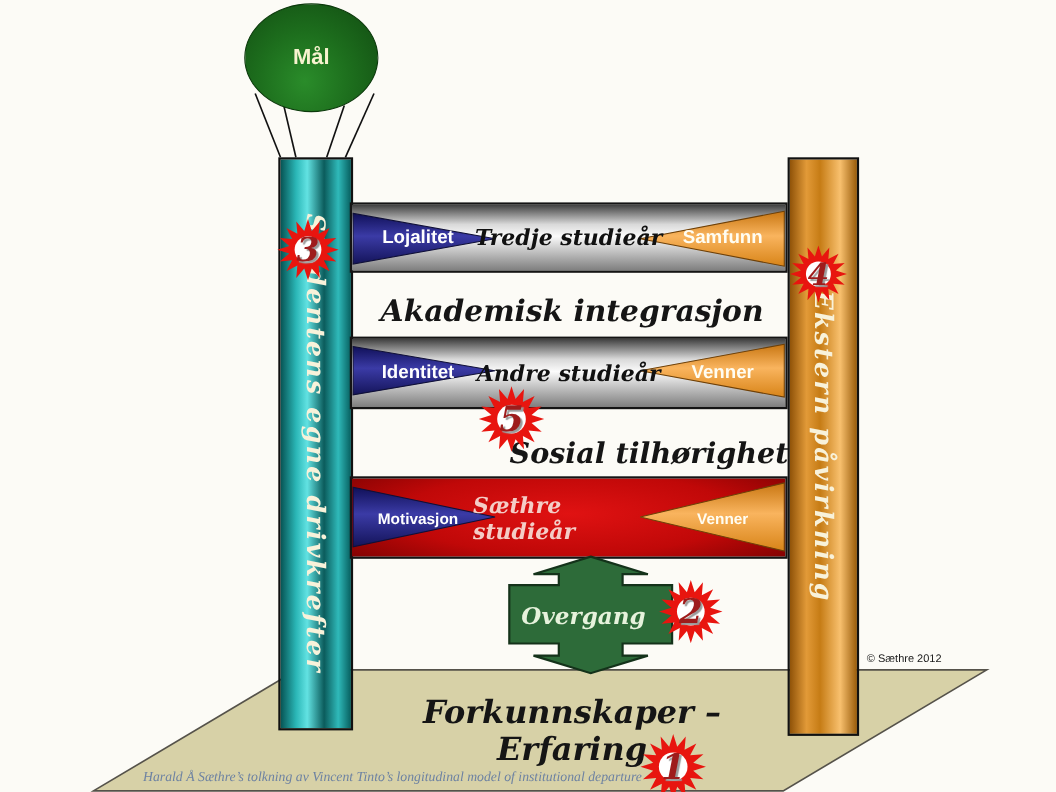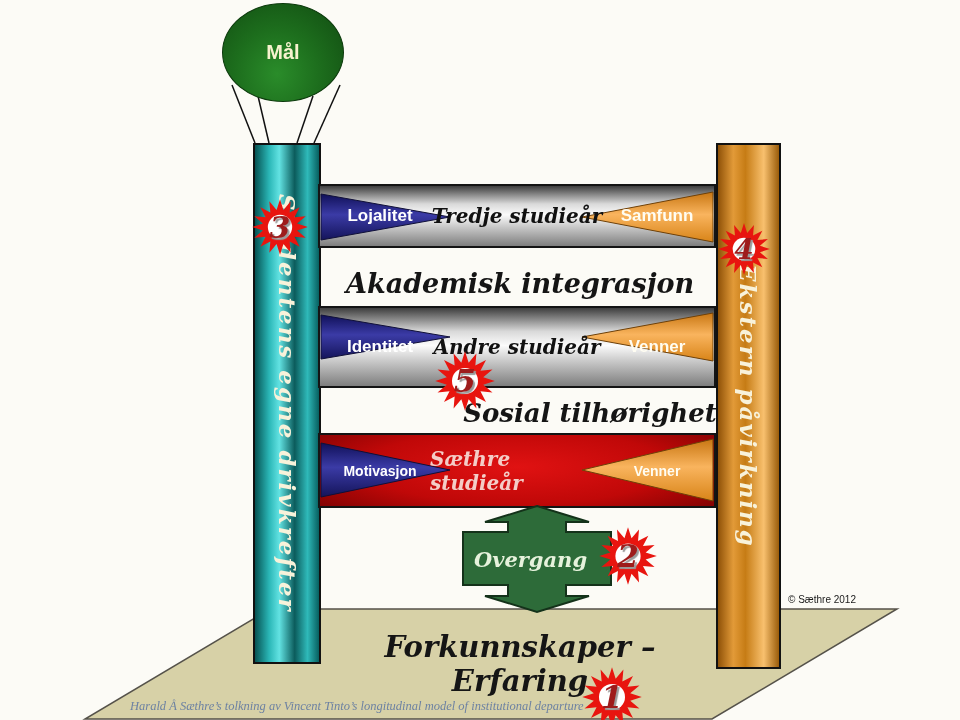--- a/index.html
+++ b/index.html
@@ -21,21 +21,21 @@
   .pillar-right{left:716px;top:143px;width:61px;height:522px;
     background:linear-gradient(90deg,#8f5208 0%,#e29a38 25%,#c67c15 45%,#f8c06e 75%,#9a5c0a 100%);}
   .pillar-text{writing-mode:vertical-rl;font-family:"DejaVu Serif",serif;font-style:italic;
     font-weight:bold;color:#f8f2da;font-size:23px;letter-spacing:2px;white-space:nowrap;}
 
   
   .bar{left:318px;width:398px;border:2px solid #141414;box-sizing:border-box;}
   .bar-silver{background:linear-gradient(180deg,#3e3e3e 0%,#d9d9d9 30%,#fbfbfb 48%,#c9c9c9 68%,#7e7e7e 100%);}
   .bar-red{background:radial-gradient(ellipse 70% 95% at 50% 45%,#e01212 0%,#c00808 55%,#7d0202 96%);}
   .bar3{top:184px;height:64px;}
-  .bar2{top:306px;height:82px;}
+  .bar2{top:306px;height:66px;}
   .bar1{top:433px;height:75px;}
   .bar-svg{position:absolute;left:0;top:0;}
   .bar-label{position:absolute;top:0;height:100%;display:flex;align-items:center;justify-content:center;
     color:#ffffff;font-weight:bold;font-size:17px;}
   .bar-label.left{left:4px;width:112px;}
   .bar-label.right{right:2px;width:110px;color:#fffdf2;}
   .bar-center{position:absolute;left:110px;right:110px;top:0;height:100%;
     display:flex;align-items:center;justify-content:center;
     font-family:"DejaVu Serif",serif;font-style:italic;font-weight:bold;font-size:20px;color:#111;}
   .bar1 .bar-center{color:#f4cdc7;}

